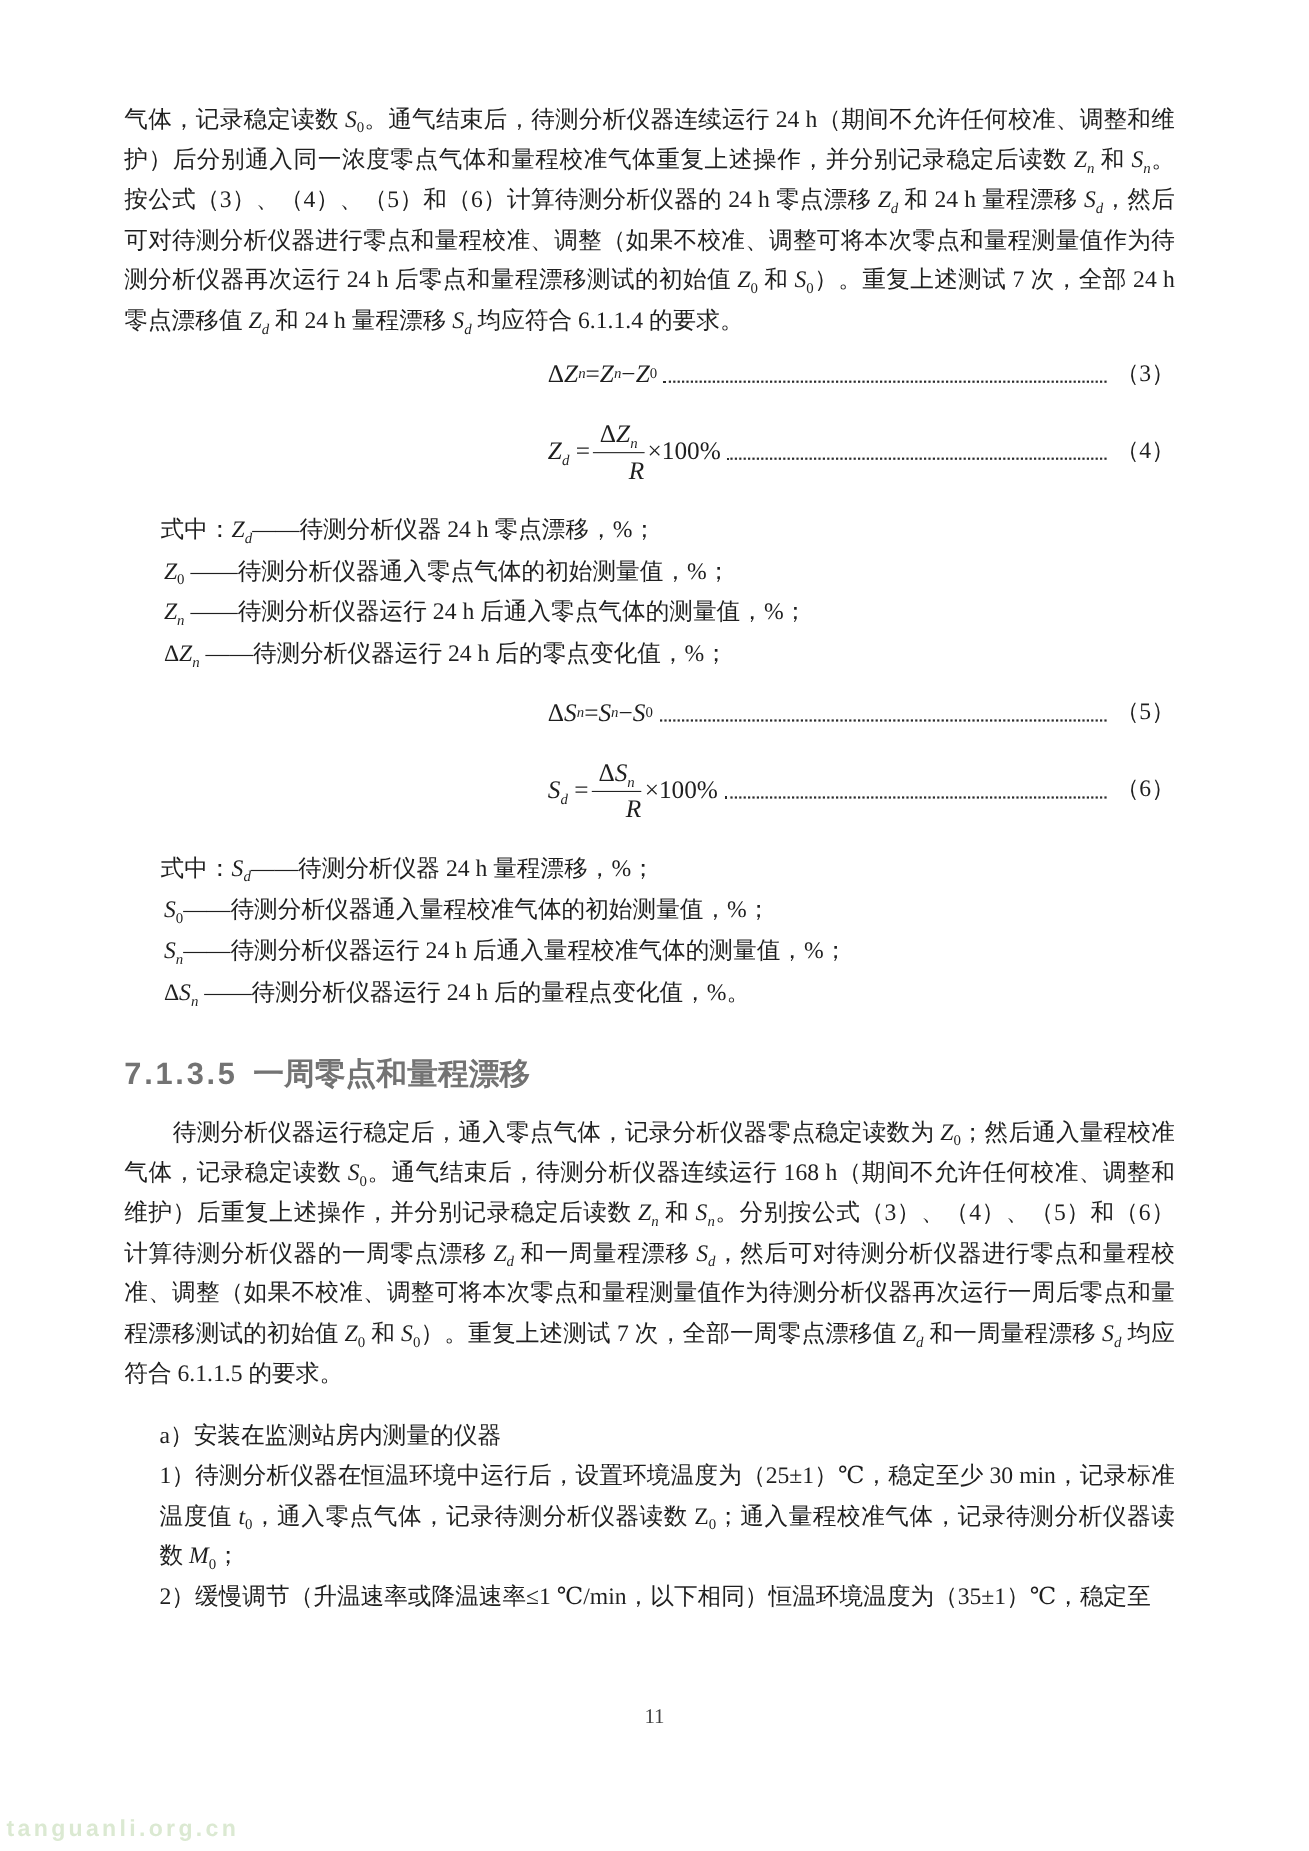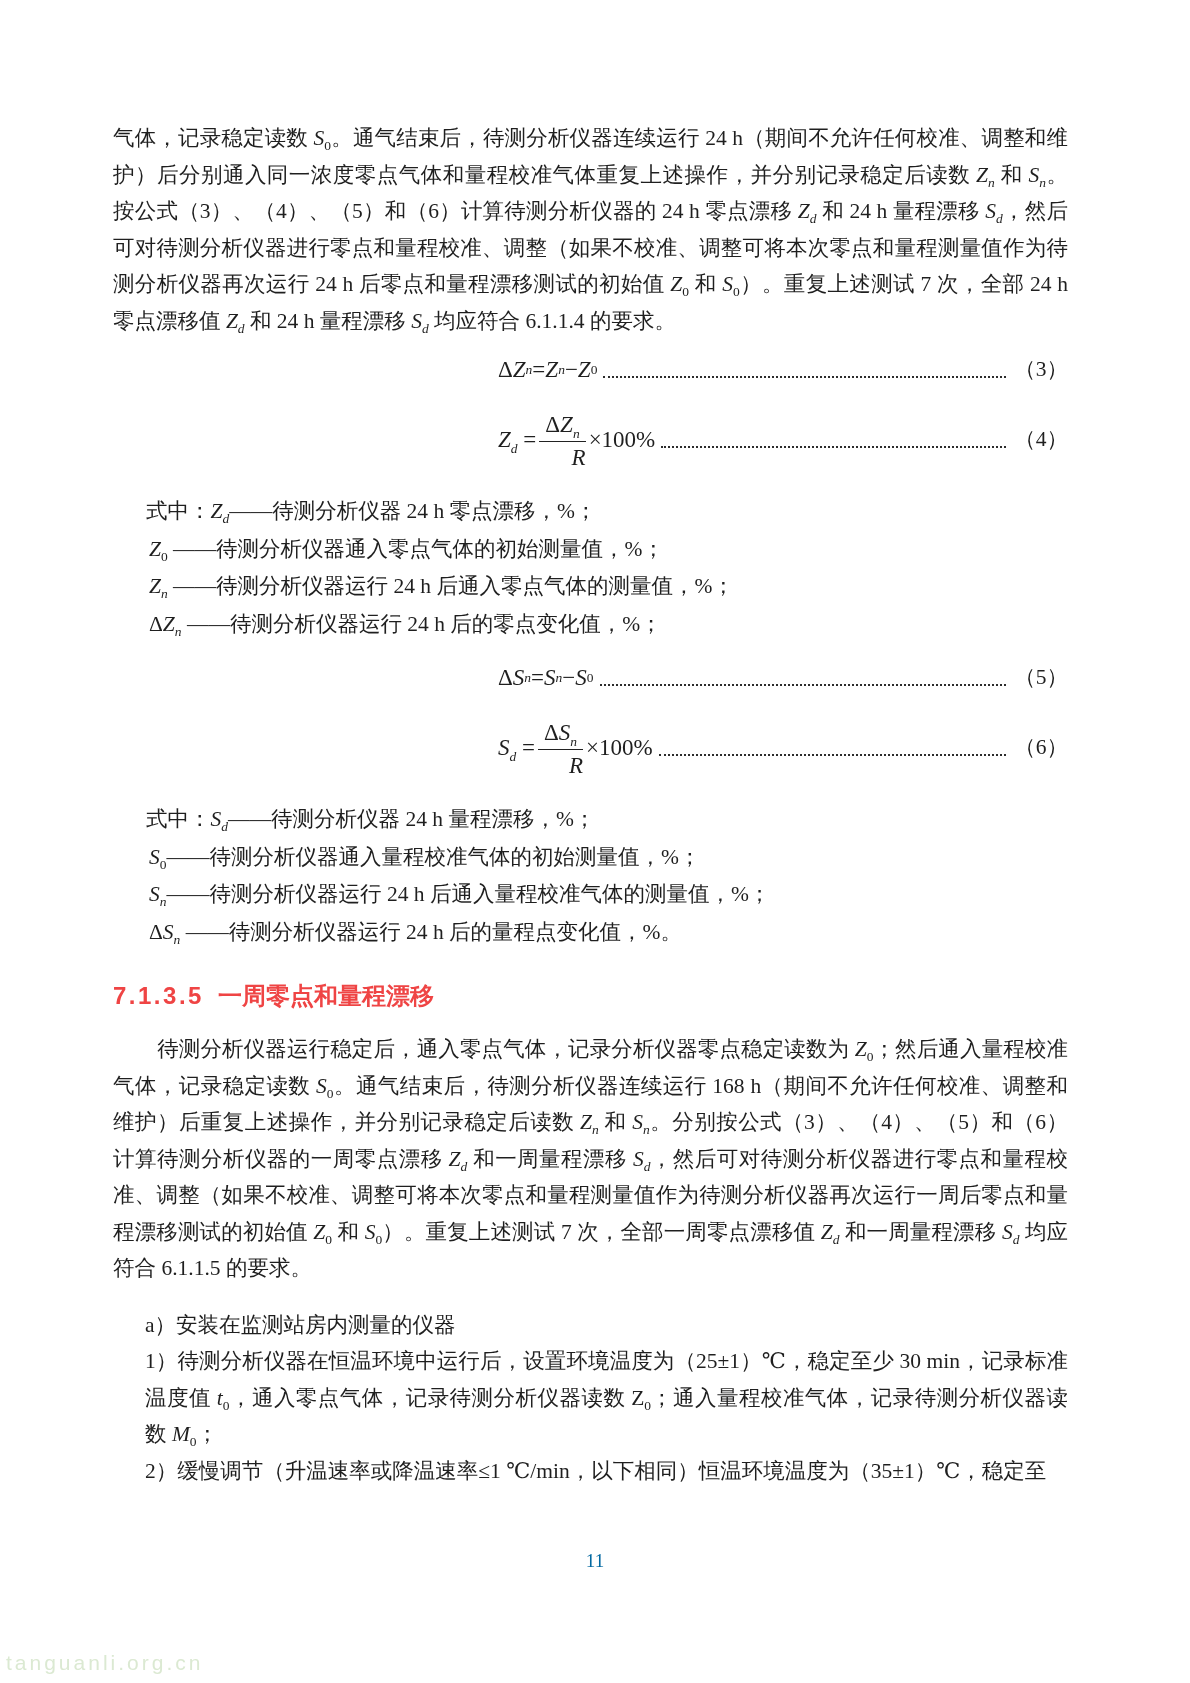--- a/index.html
+++ b/index.html
@@ -3,21 +3,21 @@
 <meta charset="utf-8">
 <style>
   html,body{margin:0;padding:0;background:#ffffff;}
   body{
     width:1190px;height:1683px;position:relative;overflow:hidden;
     font-family:"Liberation Serif","DejaVu Serif",serif;
     color:#1f1f1f;
   }
   .page{
     position:absolute;left:113px;top:0;width:955px;height:1683px;
-    padding-top:120px;box-sizing:border-box;
+    padding-top:90px;box-sizing:border-box;
   }
   
   .para{
     font-size:21.5px;line-height:36.5px;text-align:justify;
     margin:0;word-break:break-all;
   }
   .para i, .def-row i, .expr i { font-family:"Liberation Serif","DejaVu Serif",serif; }
   sub{font-size:13.5px;line-height:0;}
   .indent2::before{content:"";display:inline-block;width:44px;}
   
@@ -38,39 +38,39 @@
   .eqnum{flex:none;font-size:21.5px;}
   
   .defs{margin-top:10px;}
   .def-row{
     font-size:21.5px;line-height:37.5px;text-align:left;word-break:break-all;margin-left:33px;
   }
   .def-row.hang{margin-left:36px;}
   
   .heading{
     font-family:"Liberation Sans","DejaVu Sans",sans-serif;
-    font-weight:bold;font-size:24px;line-height:30px;
-    margin-top:30px;color:#ef4444;
+    font-weight:bold;font-size:28px;line-height:30px;
+    margin-top:40px;color:#737373;
   }
   .heading .hnum{letter-spacing:2.5px;margin-right:14px;}
   
   .items{margin-top:20px;}
   .item{
     font-size:21.5px;line-height:36.5px;text-align:justify;word-break:break-all;
     margin-left:32px;
   }
   
   .page-number{
     position:absolute;left:0;top:1550px;width:1190px;text-align:center;
-    font-size:19px;color:#0369a1;
+    font-size:19px;color:#404040;
   }
   .watermark{
     position:absolute;left:6px;bottom:8px;
     font-family:"Liberation Sans","DejaVu Sans",sans-serif;
-    font-weight:normal;font-size:21px;letter-spacing:3px;
+    font-weight:bold;font-size:21px;letter-spacing:3px;
     color:#dbe9d2;
   }
 </style>
 </head>
 <body>
 
 <div class="page">
 
   <p class="para">气体，记录稳定读数 <i>S</i><sub>0</sub>。通气结束后，待测分析仪器连续运行 24 h（期间不允许任何校准、调整和维护）后分别通入同一浓度零点气体和量程校准气体重复上述操作，并分别记录稳定后读数 <i>Z</i><sub><i>n</i></sub> 和 <i>S</i><sub><i>n</i></sub>。按公式（3）、（4）、（5）和（6）计算待测分析仪器的 24 h 零点漂移 <i>Z</i><sub><i>d</i></sub> 和 24 h 量程漂移 <i>S</i><sub><i>d</i></sub>，然后可对待测分析仪器进行零点和量程校准、调整（如果不校准、调整可将本次零点和量程测量值作为待测分析仪器再次运行 24 h 后零点和量程漂移测试的初始值 <i>Z</i><sub>0</sub> 和 <i>S</i><sub>0</sub>）。重复上述测试 7 次，全部 24 h 零点漂移值 <i>Z</i><sub><i>d</i></sub> 和 24 h 量程漂移 <i>S</i><sub><i>d</i></sub> 均应符合 6.1.1.4 的要求。</p>
 

